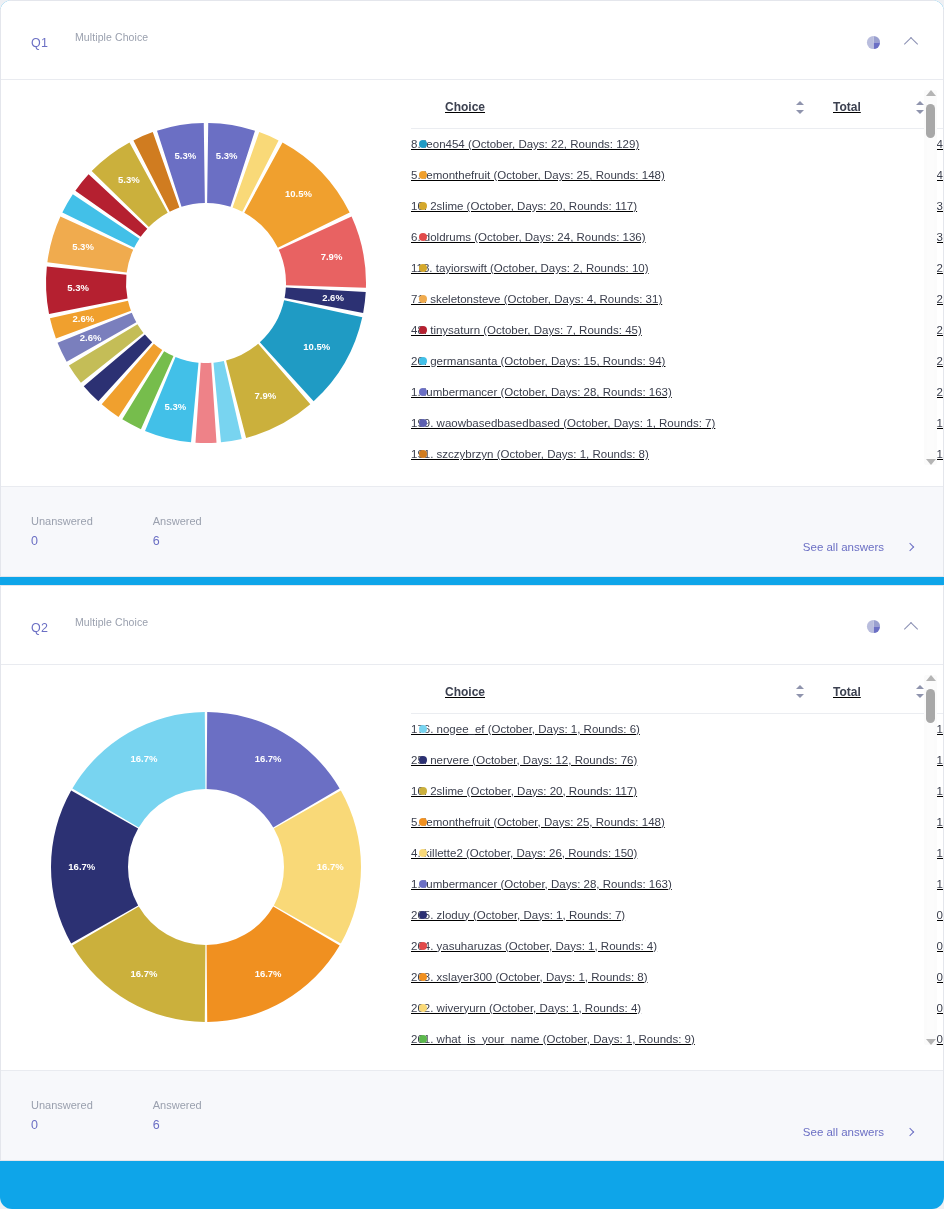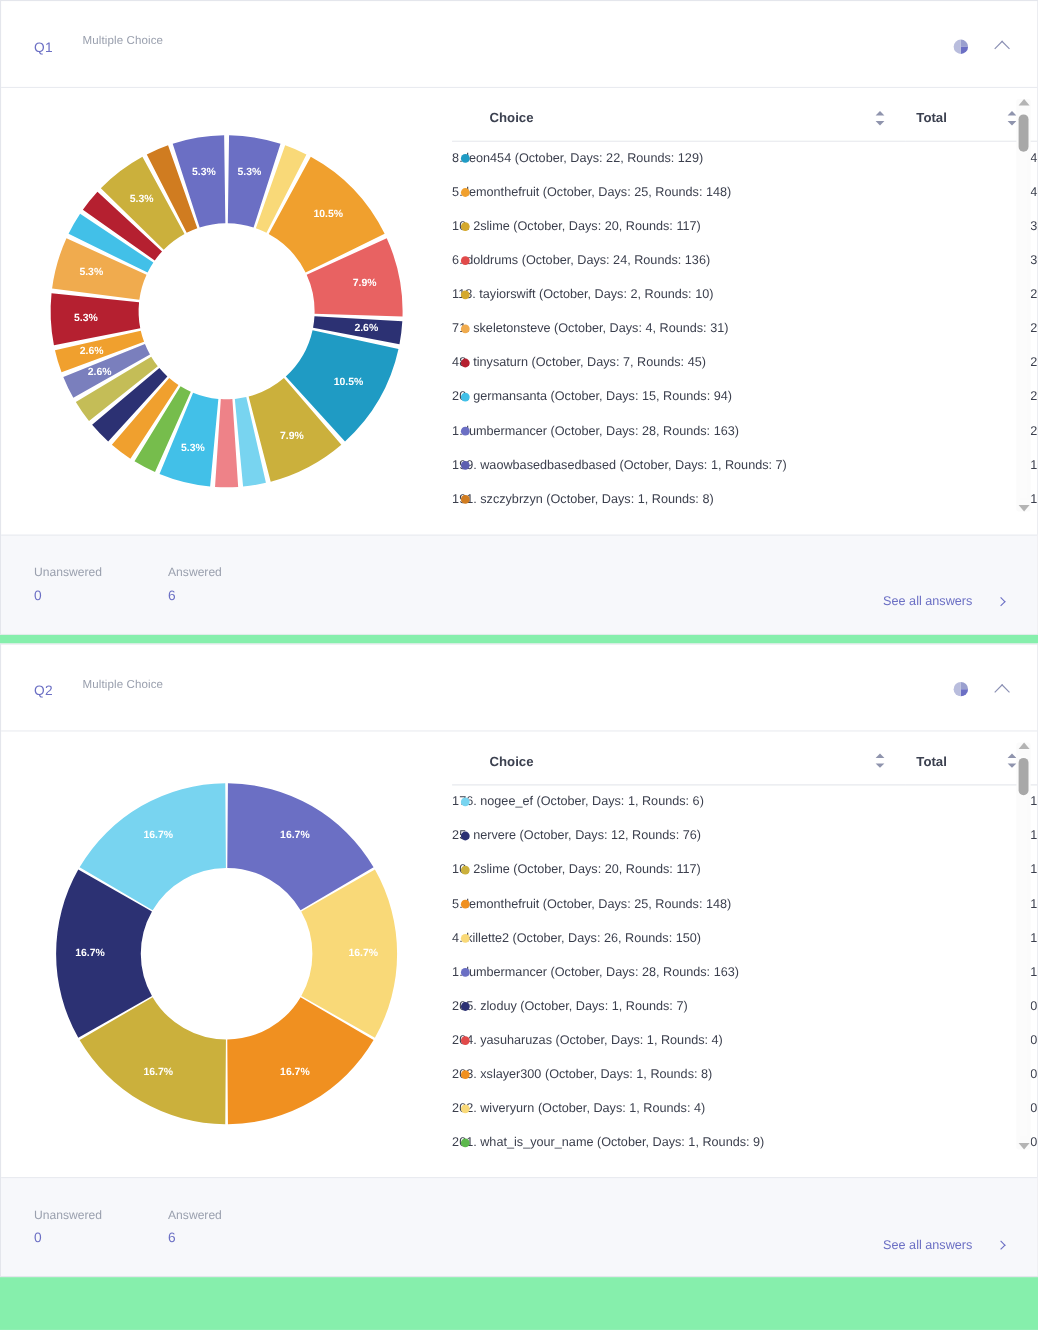--- a/index.html
+++ b/index.html
@@ -3,21 +3,21 @@
 <meta charset="utf-8">
 <style>
   * { box-sizing: border-box; margin: 0; padding: 0; }
   html, body {
     width: 944px;
     height: 1209px;
     background: #eef0f4;
     font-family: "Liberation Sans", sans-serif;
     -webkit-font-smoothing: antialiased;
   }
-  .page { width: 944px; height: 1209px; position: relative; background:#86efac; overflow:hidden; }
+  .page { width: 944px; height: 1209px; position: relative; background:#0ea5e9; overflow:hidden;border-radius:12px; }
 
   .qcard {
     background: #ffffff;
     border: 1px solid #e4e6ec;
     width: 944px;
     position: relative;
   }
   .qcard + .qcard { margin-top: 8px; }
 
   
@@ -94,21 +94,21 @@
     dominant-baseline: middle;
     paint-order: stroke;
   }
 
   .table-col {
     flex: 1 1 auto;
     padding: 14px 0 16px 0;
     position: relative;
     min-width: 0;
   }
-  .tbl { width: 100%; border-collapse: collapse; }
+  .tbl { width: 100%; border-collapse: collapse; text-decoration: underline; }
   .tbl thead th {
     font-size: 12px;
     color: #3c4150;
     font-weight: 600;
     text-align: left;
     padding: 6px 0 14px 0;
     border-bottom: 1px solid #ebedf1;
     white-space: nowrap;
   }
   .th-choice { padding-left: 34px !important; }

